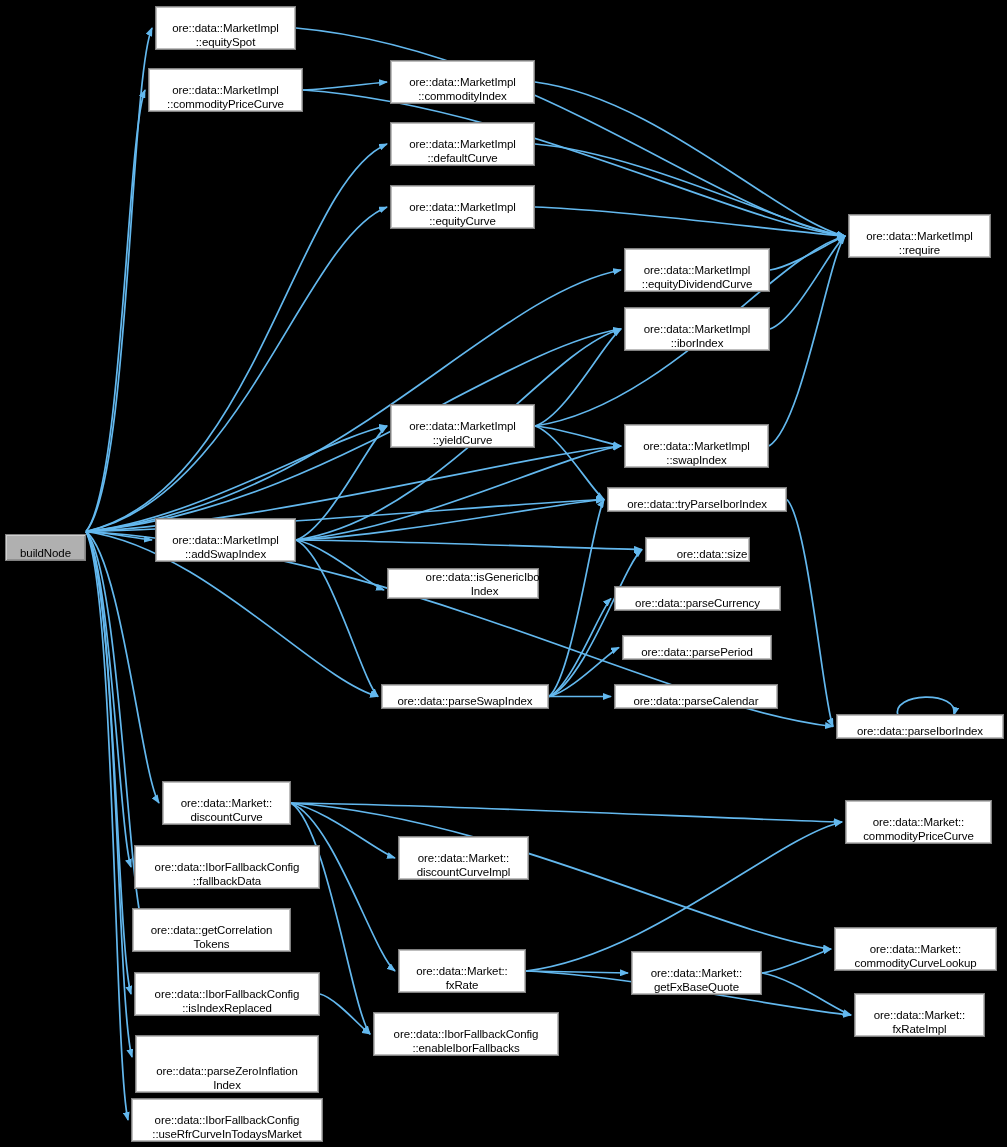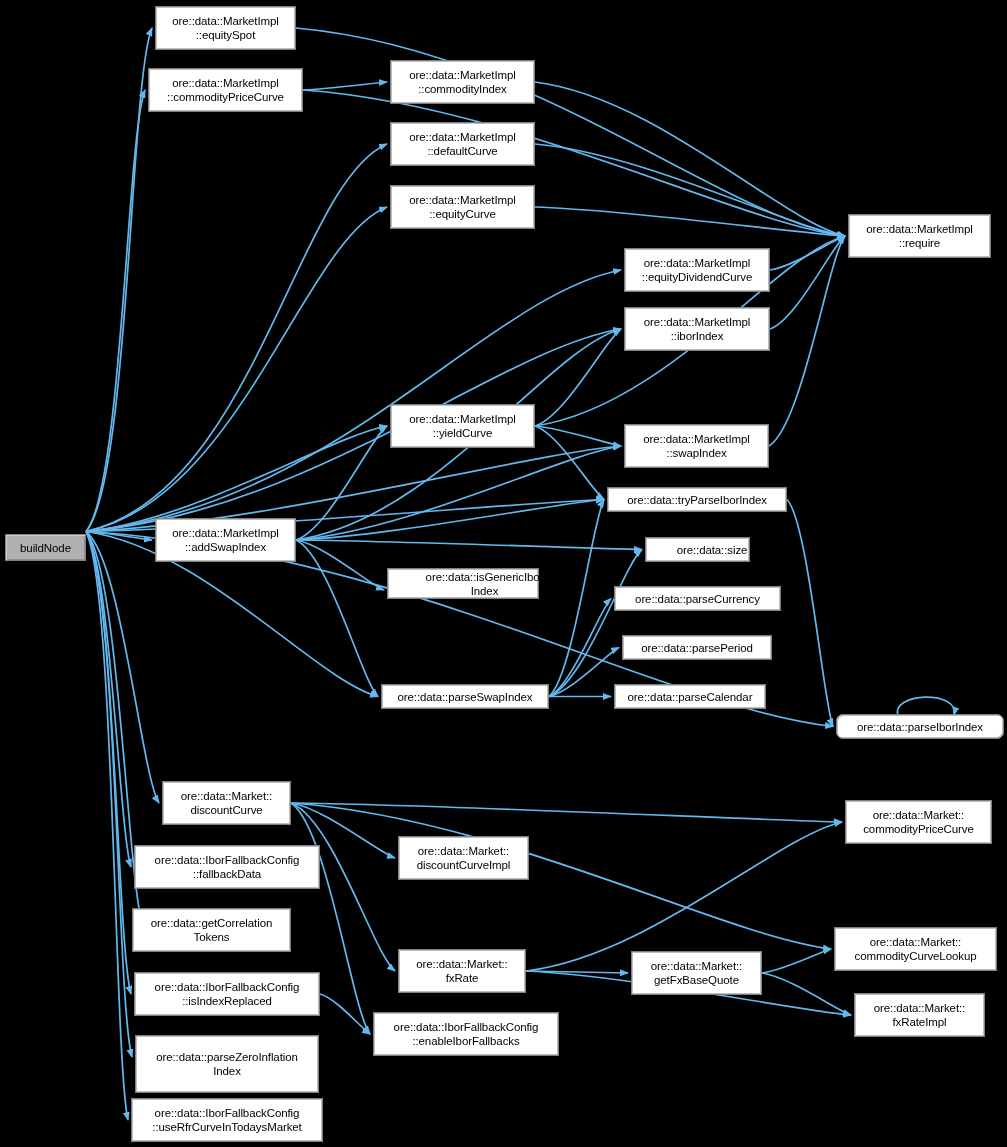--- a/index.html
+++ b/index.html
@@ -23,21 +23,21 @@
     height: 1147px;
     pointer-events: none;
   }
   .node {
     position: absolute;
     box-sizing: border-box;
     background: #ffffff;
     border: 1px solid #808080;
     box-shadow: 1px 1px 0 0 #bdbdbd inset, -1px -1px 0 0 #bdbdbd inset;
     display: flex;
-    align-items: center;
+    align-items: flex-end;
     justify-content: center;
     text-align: center;
     color: #000000;
     font-size: 11.5px;
     line-height: 14px;
     letter-spacing: -0.1px;
     white-space: pre-line;
     z-index: 5;
   }
   .node.root {
@@ -142,22 +142,22 @@
 ::swapIndex</span></div>
     <div class="node" style="left: 607px; top: 487px; width: 180px; height: 25px;"><span>ore::data::tryParseIborIndex</span></div>
     <div class="node" style="left: 155px; top: 518px; width: 141px; height: 44px;"><span>ore::data::MarketImpl
 ::addSwapIndex</span></div>
     <div class="node" style="left: 645px; top: 537px; width: 105px; height: 25px; padding-left: 29px;"><span>ore::data::size</span></div>
     <div class="node" style="left: 387px; top: 568px; width: 152px; height: 31px; padding-left: 43px;"><span>ore::data::isGenericIbor
 Index</span></div>
     <div class="node" style="left: 614px; top: 586px; width: 167px; height: 25px;"><span>ore::data::parseCurrency</span></div>
     <div class="node" style="left: 622px; top: 635px; width: 150px; height: 25px;"><span>ore::data::parsePeriod</span></div>
     <div class="node" style="left: 381px; top: 684px; width: 168px; height: 25px;"><span>ore::data::parseSwapIndex</span></div>
-    <div class="node" style="left: 614px; top: 684px; width: 152px; height: 25px;"><span>ore::data::parseCalendar</span></div>
-    <div class="node" style="left: 836px; top: 714px; width: 168px; height: 25px; border-radius: 7px;"><span>ore::data::parseIborIndex</span></div>
+    <div class="node" style="left: 614px; top: 684px; width: 164px; height: 25px;"><span>ore::data::parseCalendar</span></div>
+    <div class="node" style="left: 836px; top: 714px; width: 168px; height: 25px;"><span>ore::data::parseIborIndex</span></div>
     <div class="node" style="left: 162px; top: 781px; width: 129px; height: 44px;"><span>ore::data::Market::
 discountCurve</span></div>
     <div class="node" style="left: 845px; top: 800px; width: 147px; height: 44px;"><span>ore::data::Market::
 commodityPriceCurve</span></div>
     <div class="node" style="left: 134px; top: 845px; width: 186px; height: 44px;"><span>ore::data::IborFallbackConfig
 ::fallbackData</span></div>
     <div class="node" style="left: 398px; top: 836px; width: 131px; height: 44px;"><span>ore::data::Market::
 discountCurveImpl</span></div>
     <div class="node" style="left: 132px; top: 908px; width: 159px; height: 44px;"><span>ore::data::getCorrelation
 Tokens</span></div>

